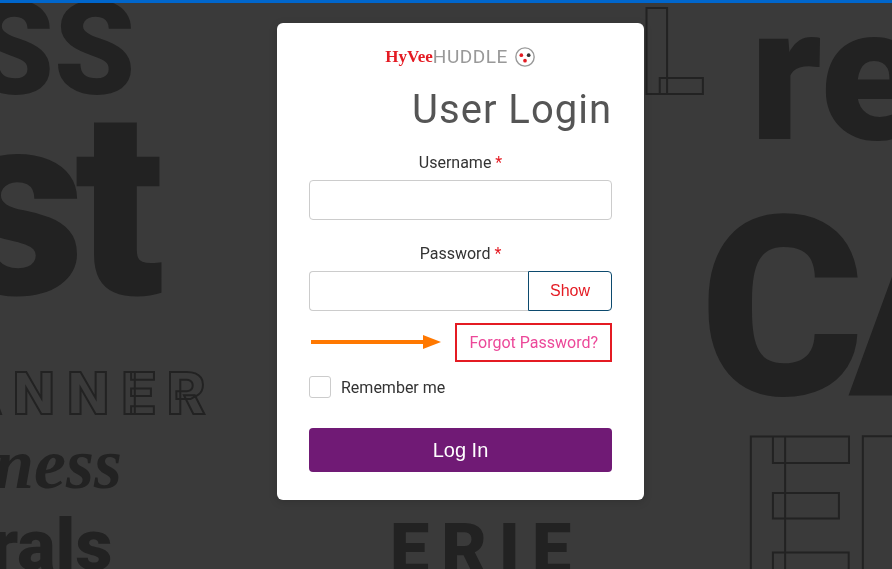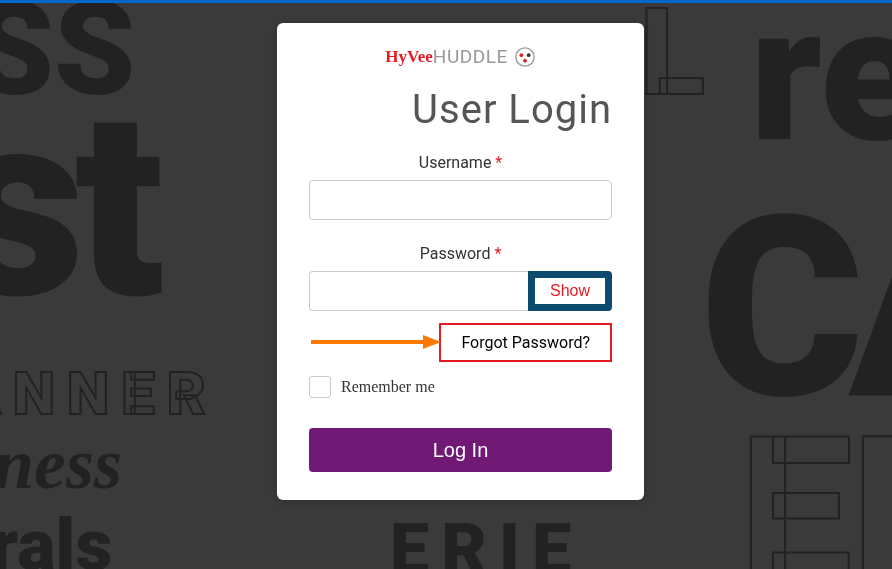--- a/index.html
+++ b/index.html
@@ -120,47 +120,46 @@
     }
     .password-row .text-input {
       flex: 1;
       border-radius: 4px 0 0 4px;
       border-right: none;
     }
     .show-button {
       width: 84px;
       height: 40px;
       background: #fff;
-      border: 7px solid #0c4a6e;
+      border: 1px solid #0c4a6e;
       color: #e41b23;
       font-size: 16px;
       font-weight: 500;
       border-radius: 0 4px 4px 0;
       cursor: pointer;
     }
     .forgot-row {
       display: flex;
       justify-content: flex-end;
       margin-top: 12px;
       margin-bottom: 14px;
       position: relative;
     }
     .forgot-link {
-      color: #000000;
+      color: #ec4899;
       text-decoration: none;
       font-size: 16px;
-      padding: 8px 20px;
+      padding: 8px 12px;
       border: 2px solid #e41b23;
       display: inline-block;
     }
     .remember-row {
       display: flex;
       align-items: center;
       margin-bottom: 30px;
-      font-family: Liberation Serif, serif;
     }
     .checkbox {
       width: 22px;
       height: 22px;
       border: 1px solid #ccc;
       border-radius: 3px;
       margin-right: 10px;
       cursor: pointer;
       background: #fff;
     }

